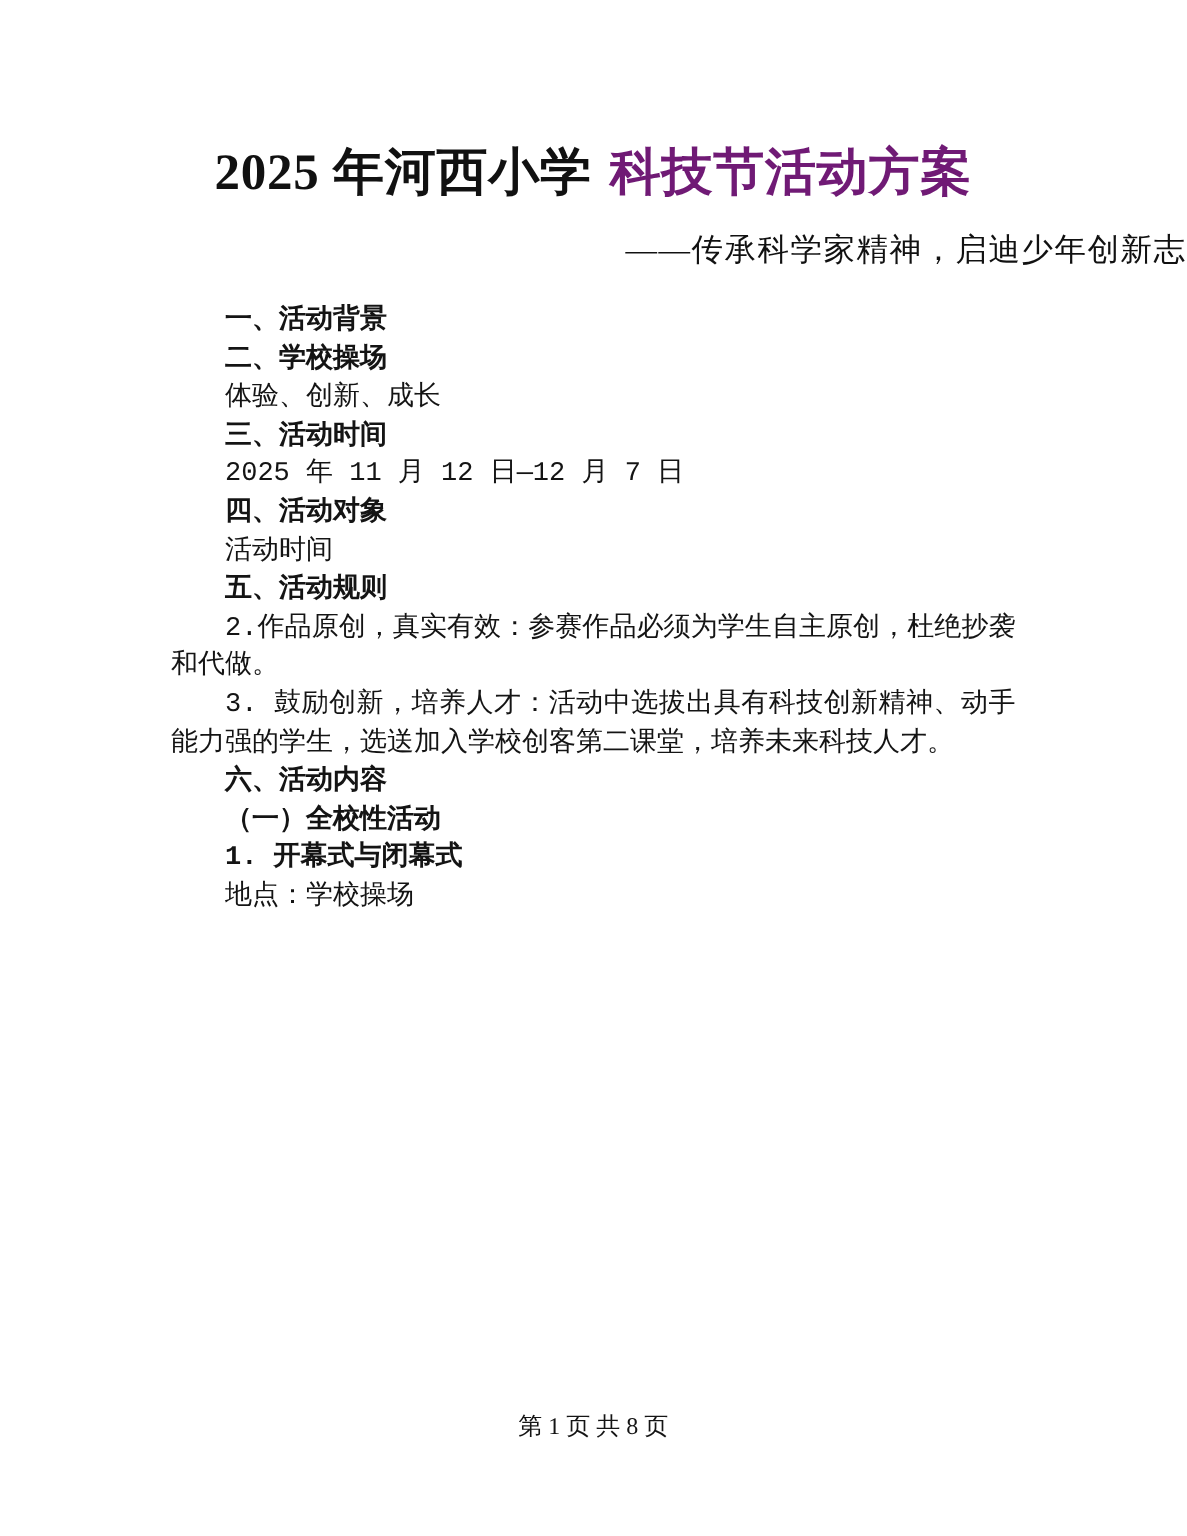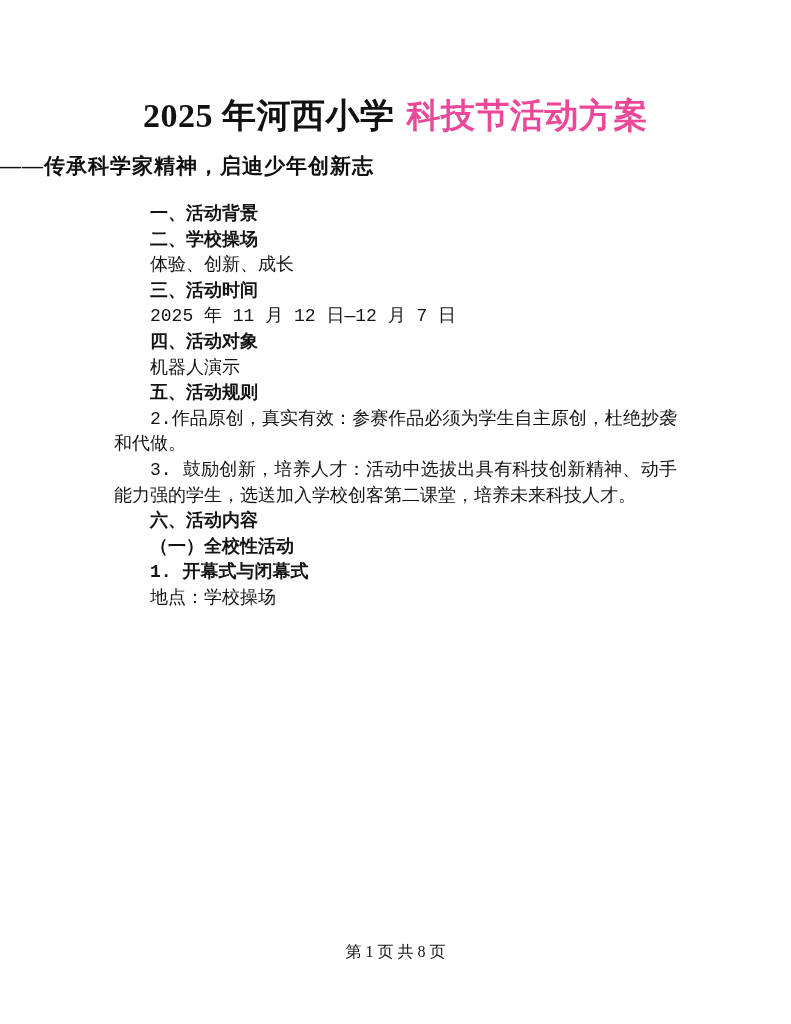--- a/index.html
+++ b/index.html
@@ -20,29 +20,29 @@
     margin: 0;
     padding-top: 94px;
     text-align: center;
     font-size: 34px;
     line-height: 44px;
     font-weight: bold;
     color: #111111;
     letter-spacing: 0.5px;
   }
   .title-highlight {
-    color: #ec4899;
+    color: #701a75;
     margin-left: 12px;
   }
   .doc-subtitle {
     margin: 10px 0 0 0;
-    text-align: left;
+    text-align: right;
     font-size: 21px;
     line-height: 36px;
-    font-weight: bold;
+    font-weight: normal;
     color: #111111;
     letter-spacing: 1px;
   }
   .doc-body {
     margin: 18px auto 0 auto;
     width: 563px;
     font-size: 18px;
     line-height: 25.6px;
     text-align: justify;
     color: #141414;
@@ -83,21 +83,21 @@
 
     <p class="heading">一、活动背景</p>
 
     <p class="heading">二、学校操场</p>
     <p>体验、创新、成长</p>
 
     <p class="heading">三、活动时间</p>
     <p>2025 年 11 月 12 日—12 月 7 日</p>
 
     <p class="heading">四、活动对象</p>
-    <p>机器人演示</p>
+    <p>活动时间</p>
 
     <p class="heading">五、活动规则</p>
     <p>2.作品原创，真实有效：参赛作品必须为学生自主原创，杜绝抄袭和代做。</p>
     <p>3. 鼓励创新，培养人才：活动中选拔出具有科技创新精神、动手能力强的学生，选送加入学校创客第二课堂，培养未来科技人才。</p>
 
     <p class="heading">六、活动内容</p>
     <p class="heading">（一）全校性活动</p>
     <p class="heading">1. 开幕式与闭幕式</p>
     <p>地点：学校操场</p>
 

